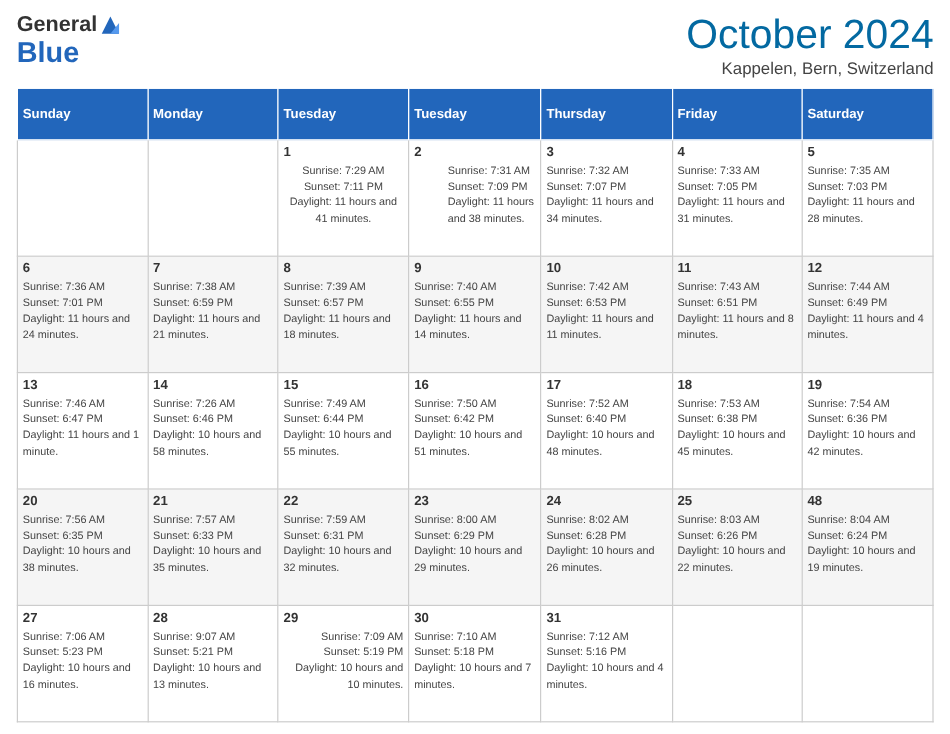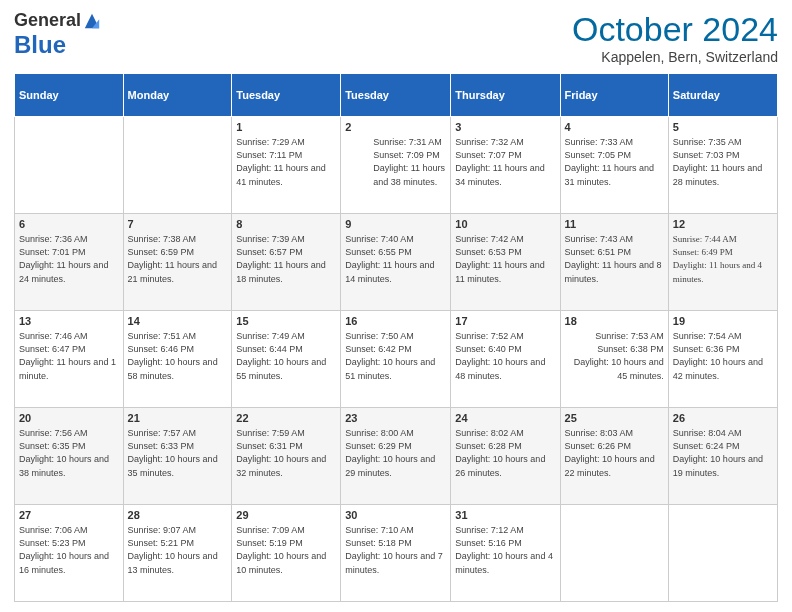--- a/index.html
+++ b/index.html
@@ -137,21 +137,21 @@
         <th>Friday</th>
         <th>Saturday</th>
       </tr>
     </thead>
     <tbody id="calendar-body">
     <tr>
           <td class="empty"></td>
           <td class="empty"></td>
           <td>
             <span class="day-number">1</span>
-            <div class="day-info" style="white-space: pre-line;">Sunrise: 7:29 AM
+            <div class="day-info" style="white-space: pre-line; text-align: center;">Sunrise: 7:29 AM
 Sunset: 7:11 PM
 Daylight: 11 hours and 41 minutes.</div>
           </td>
           <td>
             <span class="day-number">2</span>
             <div class="day-info" style="white-space: pre-line; margin-left: 28px;">Sunrise: 7:31 AM
 Sunset: 7:09 PM
 Daylight: 11 hours and 38 minutes.</div>
           </td>
           <td>
@@ -205,35 +205,35 @@
 Daylight: 11 hours and 11 minutes.</div>
           </td>
           <td>
             <span class="day-number">11</span>
             <div class="day-info" style="white-space: pre-line;">Sunrise: 7:43 AM
 Sunset: 6:51 PM
 Daylight: 11 hours and 8 minutes.</div>
           </td>
           <td>
             <span class="day-number">12</span>
-            <div class="day-info" style="white-space: pre-line; font-family: Liberation Serif, serif;">Sunrise: 7:44 AM
+            <div class="day-info" style="white-space: pre-line;">Sunrise: 7:44 AM
 Sunset: 6:49 PM
 Daylight: 11 hours and 4 minutes.</div>
           </td>
         </tr>
         <tr>
           <td>
             <span class="day-number">13</span>
             <div class="day-info" style="white-space: pre-line;">Sunrise: 7:46 AM
 Sunset: 6:47 PM
 Daylight: 11 hours and 1 minute.</div>
           </td>
           <td>
             <span class="day-number">14</span>
-            <div class="day-info" style="white-space: pre-line;">Sunrise: 7:51 AM
+            <div class="day-info" style="white-space: pre-line;">Sunrise: 7:26 AM
 Sunset: 6:46 PM
 Daylight: 10 hours and 58 minutes.</div>
           </td>
           <td>
             <span class="day-number">15</span>
             <div class="day-info" style="white-space: pre-line;">Sunrise: 7:49 AM
 Sunset: 6:44 PM
 Daylight: 10 hours and 55 minutes.</div>
           </td>
           <td>
@@ -243,21 +243,21 @@
 Daylight: 10 hours and 51 minutes.</div>
           </td>
           <td>
             <span class="day-number">17</span>
             <div class="day-info" style="white-space: pre-line;">Sunrise: 7:52 AM
 Sunset: 6:40 PM
 Daylight: 10 hours and 48 minutes.</div>
           </td>
           <td>
             <span class="day-number">18</span>
-            <div class="day-info" style="white-space: pre-line; text-align: right;">Sunrise: 7:53 AM
+            <div class="day-info" style="white-space: pre-line;">Sunrise: 7:53 AM
 Sunset: 6:38 PM
 Daylight: 10 hours and 45 minutes.</div>
           </td>
           <td>
             <span class="day-number">19</span>
             <div class="day-info" style="white-space: pre-line;">Sunrise: 7:54 AM
 Sunset: 6:36 PM
 Daylight: 10 hours and 42 minutes.</div>
           </td>
         </tr>
@@ -292,42 +292,42 @@
 Sunset: 6:28 PM
 Daylight: 10 hours and 26 minutes.</div>
           </td>
           <td>
             <span class="day-number">25</span>
             <div class="day-info" style="white-space: pre-line;">Sunrise: 8:03 AM
 Sunset: 6:26 PM
 Daylight: 10 hours and 22 minutes.</div>
           </td>
           <td>
-            <span class="day-number">26</span>
+            <span class="day-number">48</span>
             <div class="day-info" style="white-space: pre-line;">Sunrise: 8:04 AM
 Sunset: 6:24 PM
 Daylight: 10 hours and 19 minutes.</div>
           </td>
         </tr>
         <tr>
           <td>
             <span class="day-number">27</span>
             <div class="day-info" style="white-space: pre-line;">Sunrise: 7:06 AM
 Sunset: 5:23 PM
 Daylight: 10 hours and 16 minutes.</div>
           </td>
           <td>
             <span class="day-number">28</span>
             <div class="day-info" style="white-space: pre-line;">Sunrise: 9:07 AM
 Sunset: 5:21 PM
 Daylight: 10 hours and 13 minutes.</div>
           </td>
           <td>
             <span class="day-number">29</span>
-            <div class="day-info" style="white-space: pre-line;">Sunrise: 7:09 AM
+            <div class="day-info" style="white-space: pre-line; text-align: right;">Sunrise: 7:09 AM
 Sunset: 5:19 PM
 Daylight: 10 hours and 10 minutes.</div>
           </td>
           <td>
             <span class="day-number">30</span>
             <div class="day-info" style="white-space: pre-line;">Sunrise: 7:10 AM
 Sunset: 5:18 PM
 Daylight: 10 hours and 7 minutes.</div>
           </td>
           <td>

